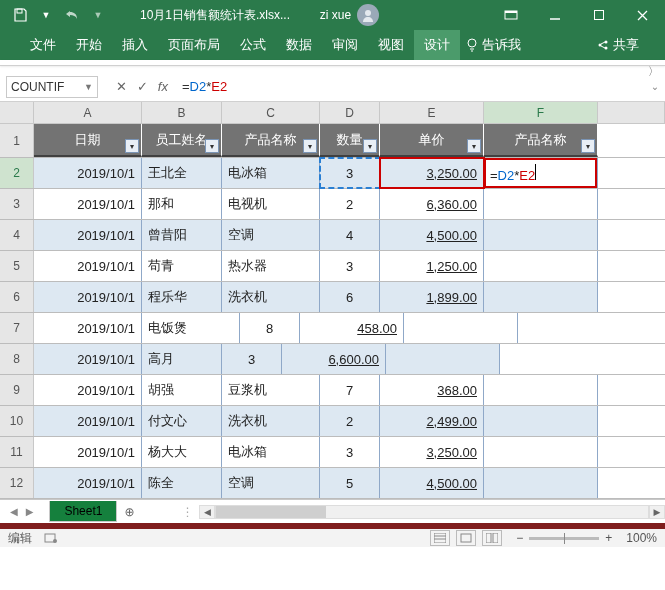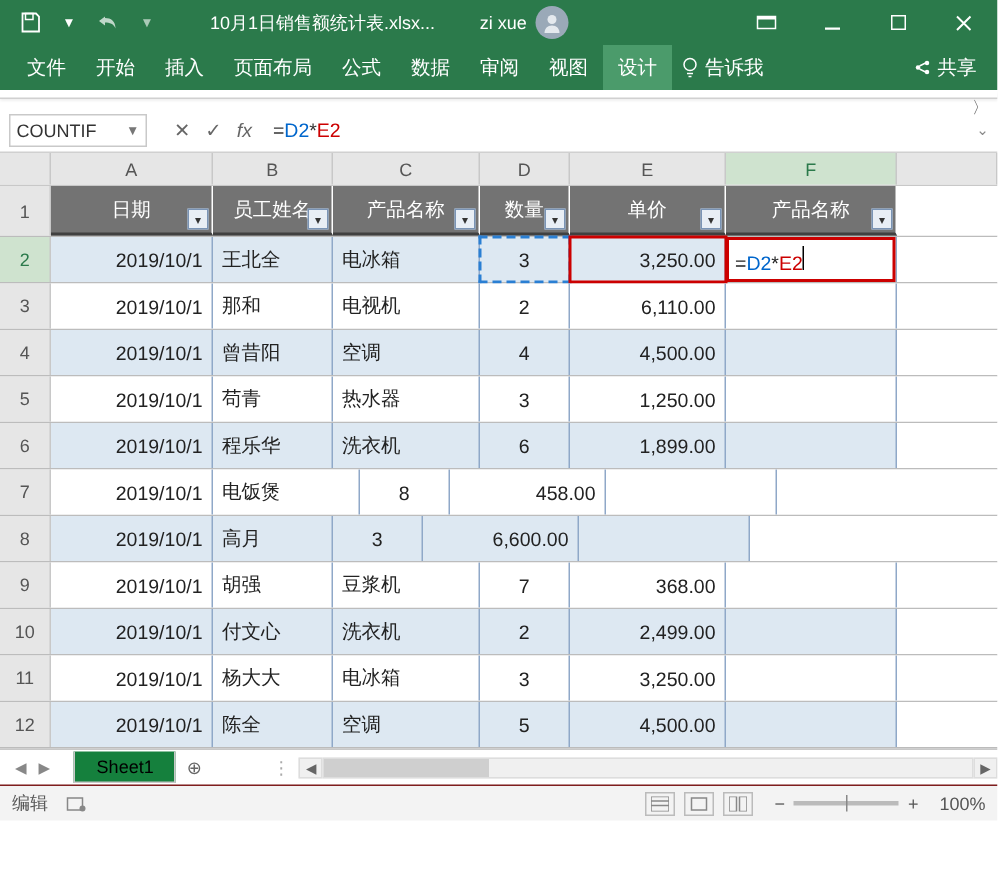--- a/index.html
+++ b/index.html
@@ -9,21 +9,21 @@
   .titlebar { height: 30px; background: #2b7a4b; display: flex; align-items: center; color: #fff; font-size: 12px; }
   .titlebar .left { display: flex; align-items: center; gap: 2px; padding-left: 8px; }
   .titlebar .icon-btn { width: 24px; height: 24px; display: flex; align-items: center; justify-content: center; color: #fff; }
   .titlebar .filename { flex: 0 0 auto; margin-left: 30px; }
   .titlebar .user { display: flex; align-items: center; gap: 6px; margin-left: auto; margin-right: 80px; }
   .titlebar .avatar { width: 22px; height: 22px; border-radius: 50%; background: #9aa9b8; display: flex; align-items: center; justify-content: center; }
   .titlebar .win-controls { display: flex; margin-left: auto; }
   .titlebar .win-btn { width: 44px; height: 30px; display: flex; align-items: center; justify-content: center; }
 
   
-  .ribbon { height: 30px; background: #2b7a4b; display: flex; align-items: center; padding: 0 8px; gap: 0; color: #fff; font-size: 13px; }
+  .ribbon { height: 30px; background: #2b7a4b; display: flex; align-items: center; padding: 0 20px; gap: 0; color: #fff; font-size: 13px; }
   .ribbon .tab { padding: 0 10px; height: 30px; display: flex; align-items: center; }
   .ribbon .tab.active { background: #4b9b6b; }
   .ribbon .tell-me { display: flex; align-items: center; gap: 4px; margin-left: 6px; }
   .ribbon .share { margin-left: auto; display: flex; align-items: center; gap: 4px; padding-right: 6px; }
   .ribbon-border { height: 6px; border-bottom: 1px solid #d0d0d0; background: #fff; box-shadow: 0 1px 2px rgba(0,0,0,0.08); }
   .collapse-caret { position: absolute; right: 6px; top: 64px; color: #666; font-size: 11px; }
 
   
   .formula-row { height: 30px; border-bottom: 1px solid #d0d0d0; display: flex; align-items: center; background: #fff; margin-top: 6px; }
   .name-box { width: 92px; height: 22px; border: 1px solid #c9c9c9; margin-left: 6px; display: flex; align-items: center; padding: 0 4px; font-size: 12px; color: #333; }
@@ -63,37 +63,37 @@
 
   
   .dashed-blue { outline: 2px dashed #2a7fd3; outline-offset: -1px; }
   .dashed-red-border { outline: 2px solid #cc0000; outline-offset: -1px; }
   .active-cell-f2 { background: #fff !important; }
   .active-cell-f2 span { white-space: nowrap; }
   .f2-blue { color: #0066cc; }
   .f2-red { color: #c00; }
   .cursor-blink { border-right: 1px solid #000; animation: blink 1s step-end infinite; height: 16px; display:inline-block; }
   @keyframes blink { 50% { border-color: transparent; } }
-  .cell.colE.body { border-left: none; }
+  .cell.colE.body { border-left: none; text-decoration: underline; }
 
   
   .f-col-red-box { position: absolute; left: 0; top: 0; right: 0; bottom: 0; border: 2px solid #c00; pointer-events: none; }
 
   
   .sheet-tabs { height: 24px; border-top: 1px solid #c8c8c8; display: flex; align-items: center; font-size: 12px; background: #fff; }
   .sheet-nav { display: flex; gap: 8px; padding: 0 10px; color: #888; font-size: 10px; }
   .sheet-tab { padding: 3px 14px; border: 1px solid #c8c8c8; border-top: none; background: #15803d; margin-left: 6px; }
   .sheet-add { width: 24px; text-align: center; color: #666; }
   .hscroll { flex: 1; display: flex; align-items: center; margin-left: 40px; }
   .hscroll .track { flex: 1; height: 14px; background: #f0f0f0; border: 1px solid #ddd; position: relative; }
   .hscroll .thumb { position: absolute; left: 0; width: 110px; height: 12px; background: #cfcfcf; }
   .hscroll .arrow { width: 16px; height: 14px; border: 1px solid #ddd; display: flex; align-items: center; justify-content: center; font-size: 9px; color: #666; background: #f0f0f0; }
 
   
-  .status { height: 24px; border-top: 1px solid #7f1d1d; display: flex; align-items: center; padding: 0 8px; font-size: 12px; color: #555; background: #f3f3f3; }
+  .status { height: 24px; border-top: 6px solid #7f1d1d; display: flex; align-items: center; padding: 0 8px; font-size: 12px; color: #555; background: #f3f3f3; }
   .status .views { margin-left: auto; display: flex; gap: 6px; }
   .status .view-btn { width: 20px; height: 16px; border: 1px solid #bbb; display: flex; align-items: center; justify-content: center; }
   .status .zoom { display: flex; align-items: center; gap: 6px; margin-left: 14px; }
   .status .slider { width: 70px; height: 3px; background: #bbb; position: relative; }
   .status .slider::before { content: ""; position: absolute; left: 50%; top: -4px; width: 1px; height: 11px; background: #888; }
   .status .zoom-pct { margin-left: 8px; }
 
   svg { display: block; }
 </style>
 </head>
@@ -257,21 +257,21 @@
       </div>
       <div class="cell extra"></div>
     </div>
 
     <div class="row" data-r="3">
       <div class="row-h">3</div>
       <div class="cell body colA num">2019/10/1</div>
       <div class="cell body colB">那和</div>
       <div class="cell body colC">电视机</div>
       <div class="cell body colD center">2</div>
-      <div class="cell body colE num">6,110.00</div>
+      <div class="cell body colE num">6,360.00</div>
       <div class="cell body colF"></div>
       <div class="cell extra"></div>
     </div>
     <div class="row" data-r="4">
       <div class="row-h">4</div>
       <div class="cell body colA num">2019/10/1</div>
       <div class="cell body colB">曾昔阳</div>
       <div class="cell body colC">空调</div>
       <div class="cell body colD center">4</div>
       <div class="cell body colE num">4,500.00</div>

